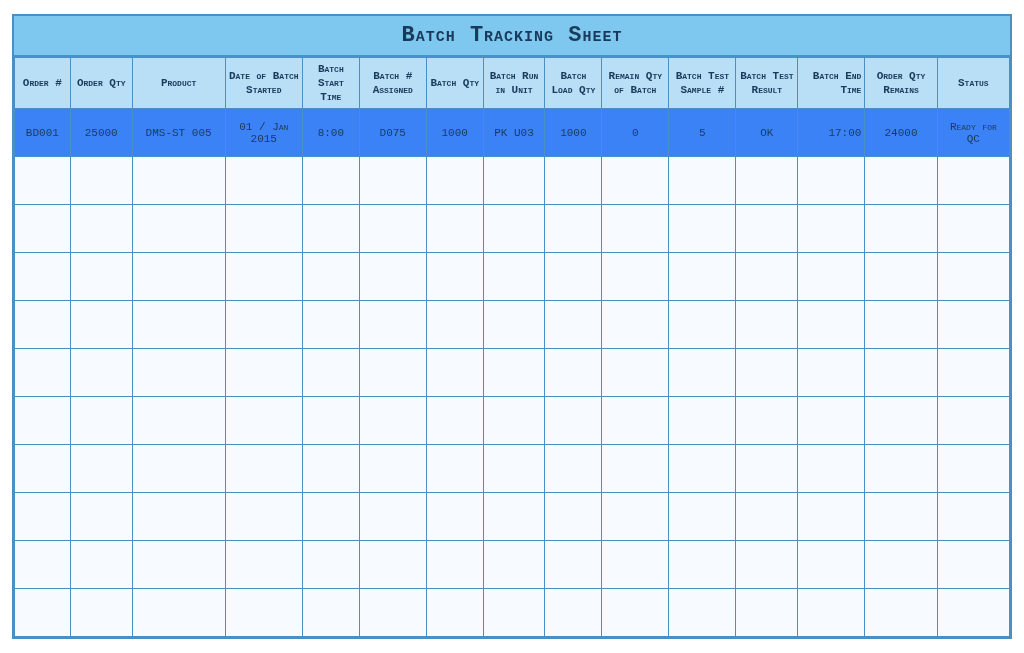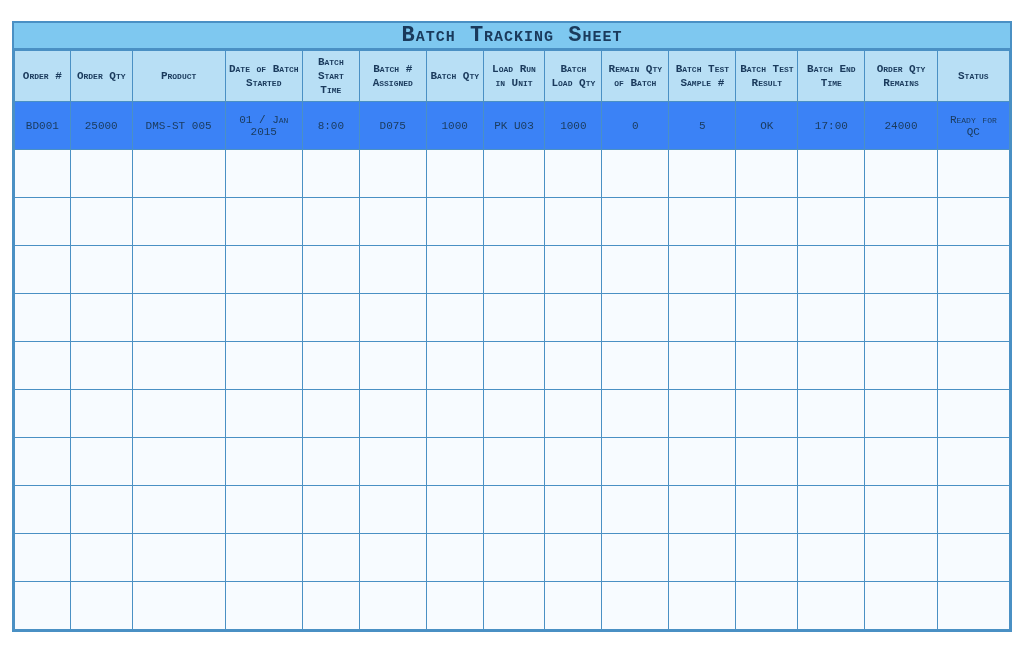--- a/index.html
+++ b/index.html
@@ -20,21 +20,21 @@
     }
 
     .sheet-container {
       width: 1000px;
       border: 2px solid #4a90c4;
     }
 
     .sheet-title {
       background-color: #7ec8f0;
       text-align: center;
-      padding: 0 0;
+      padding: 7px 0;
       font-size: 22px;
       font-weight: bold;
       font-variant: small-caps;
       color: #1a3a5c;
       letter-spacing: 1px;
       border-bottom: 2px solid #4a90c4;
     }
 
     table {
       width: 100%;
@@ -78,40 +78,40 @@
     .col-product   { width: 90px; }
     .col-date-batch { width: 75px; }
     .col-batch-start { width: 55px; }
     .col-batch-assigned { width: 65px; }
     .col-batch-qty { width: 55px; margin-top: 25px; }
     .col-run-unit { width: 60px; }
     .col-load-qty { width: 55px; }
     .col-remain-qty { width: 65px; text-align: center; }
     .col-test-sample { width: 65px; }
     .col-test-result { width: 60px; }
-    .col-end-time { width: 65px; }
+    .col-end-time { width: 65px; text-align: right; }
     .col-order-remains { width: 70px; }
     .col-status { width: 70px; }
   </style>
 </head>
 <body>
 
 <div class="sheet-container">
   <div class="sheet-title">Batch Tracking Sheet</div>
   <table>
     <thead id="table-head">
     <tr>
           <th class="col-order-num">Order #</th>
           <th class="col-order-qty">Order Qty</th>
           <th class="col-product">Product</th>
           <th class="col-date-batch">Date of Batch Started</th>
           <th class="col-batch-start">Batch Start Time</th>
           <th class="col-batch-assigned">Batch # Assigned</th>
           <th class="col-batch-qty">Batch Qty</th>
-          <th class="col-run-unit">Load Run in Unit</th>
+          <th class="col-run-unit">Batch Run in Unit</th>
           <th class="col-load-qty">Batch Load Qty</th>
           <th class="col-remain-qty">Remain Qty of Batch</th>
           <th class="col-test-sample">Batch Test Sample #</th>
           <th class="col-test-result">Batch Test Result</th>
           <th class="col-end-time">Batch End Time</th>
           <th class="col-order-remains">Order Qty Remains</th>
           <th class="col-status">Status</th>
         </tr>
       </thead>
     <tbody id="table-body">

